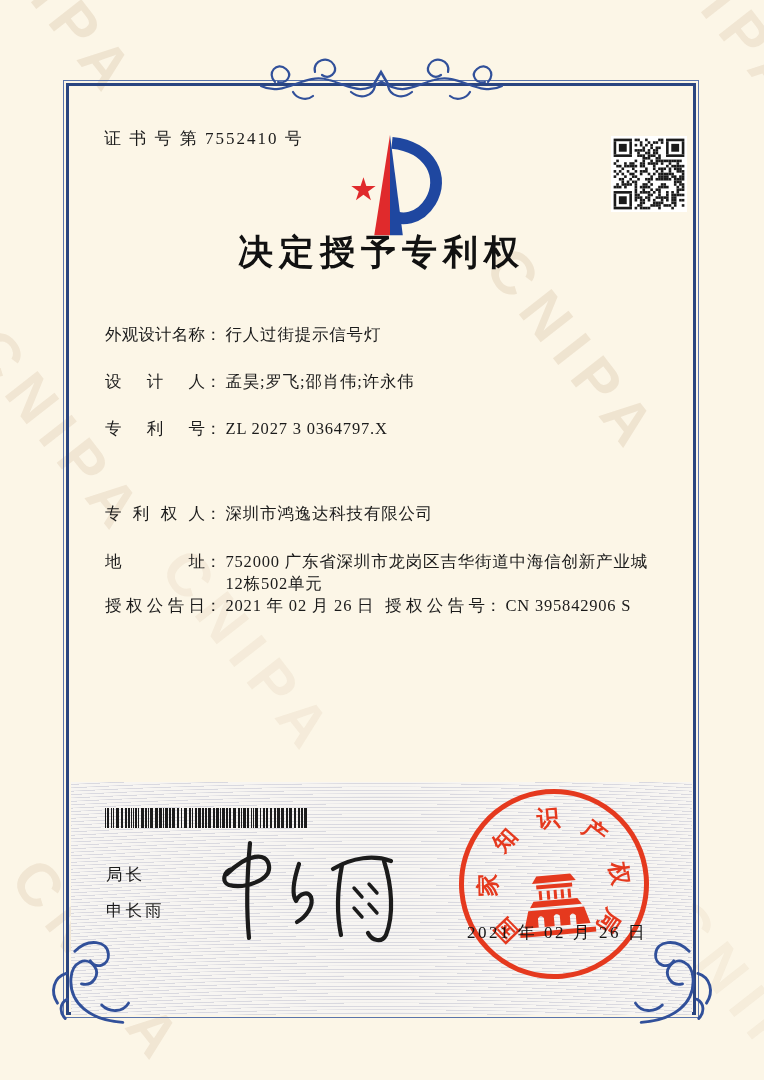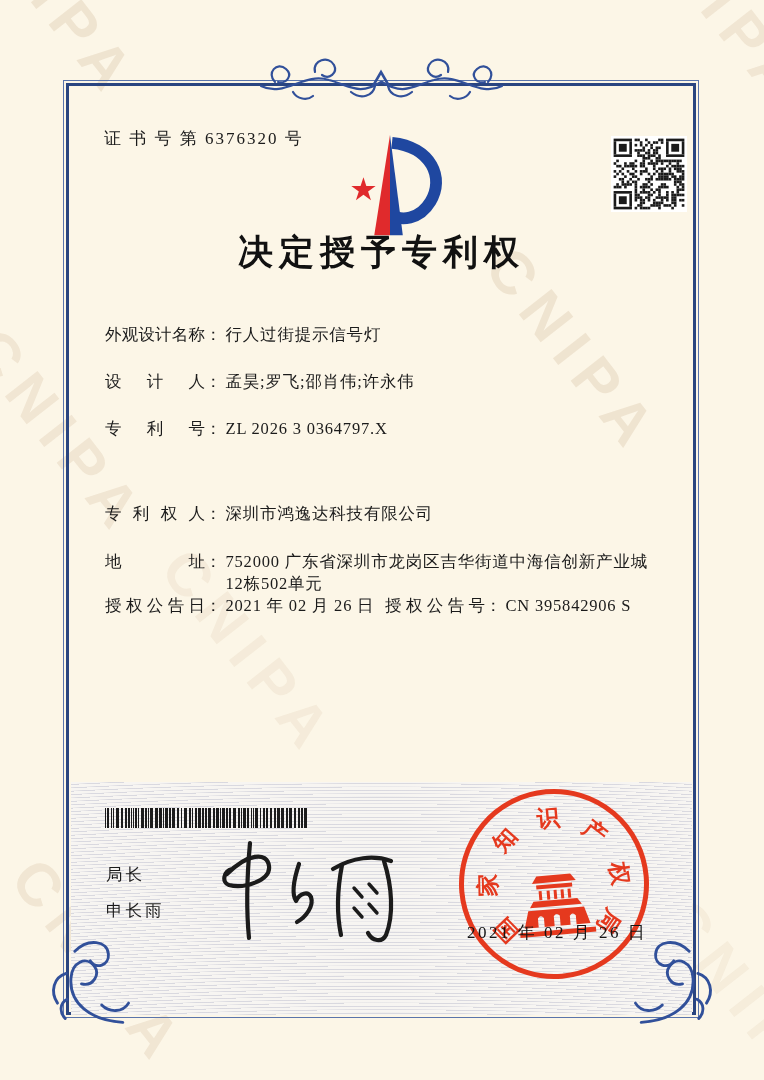--- a/index.html
+++ b/index.html
@@ -115,21 +115,21 @@
   <svg class="flourish" style="left:622px; top:934px;" width="96" height="96" viewBox="0 0 100 100">
     <g fill="none" stroke="#31509a" stroke-width="3" stroke-linecap="round" transform="translate(100,0) scale(-1,1)">
       <path d="M80,92 C46,90 24,72 26,46 C27,29 42,23 50,33 C57,42 49,55 37,52"></path>
       <path d="M30,18 C44,4 64,7 65,21 C66,33 52,37 46,28"></path>
       <path d="M12,72 C4,60 8,45 21,41"></path>
       <path d="M58,74 c8,8 22,8 28,-2"></path>
       <path d="M20,88 c-6,-6 -6,-16 2,-20"></path>
     </g>
   </svg>
 
-  <div class="cert-no">证 书 号 第 6376320 号</div>
+  <div class="cert-no">证 书 号 第 7552410 号</div>
 
   <svg class="logo" width="118" height="114" viewBox="0 0 120 112">
     <path d="M62,10 C102,14 116,46 101,70 C91,87 70,92 60,81" fill="none" stroke="#1f47a0" stroke-width="12"></path>
     <polygon points="60,2 44,104 60,104" fill="#e02a2c"></polygon>
     <polygon points="60,2 60,104 73,104" fill="#1f47a0"></polygon>
     <g fill="#e02a2c" id="logo-stars">
       <polygon id="star" points="0,-1 0.225,-0.309 0.951,-0.309 0.363,0.118 0.588,0.809 0,0.382 -0.588,0.809 -0.363,0.118 -0.951,-0.309 -0.225,-0.309" transform="translate(33,58) scale(13)"></polygon>
       <use href="#star" transform="translate(10,64) scale(6) rotate(-15)"></use>
       <use href="#star" transform="translate(13,45) scale(6.5) rotate(10)"></use>
       <use href="#star" transform="translate(23,30) scale(7) rotate(-12)"></use>
@@ -425,21 +425,21 @@
 
   <div class="doc-title">决定授予专利权</div>
 
   <div class="frow" style="top:324px;">
     <span class="flabel">外观设计名称</span><span class="fcolon">：</span><span class="fvalue">行人过街提示信号灯</span>
   </div>
   <div class="frow" style="top:371px;">
     <span class="flabel">设计人</span><span class="fcolon">：</span><span class="fvalue">孟昊;罗飞;邵肖伟;许永伟</span>
   </div>
   <div class="frow" style="top:418px;">
-    <span class="flabel">专利号</span><span class="fcolon">：</span><span class="fvalue">ZL 2026 3 0364797.X</span>
+    <span class="flabel">专利号</span><span class="fcolon">：</span><span class="fvalue">ZL 2027 3 0364797.X</span>
   </div>
   <div class="frow" style="top:503px;">
     <span class="flabel">专利权人</span><span class="fcolon">：</span><span class="fvalue">深圳市鸿逸达科技有限公司</span>
   </div>
   <div class="frow" style="top:551px;">
     <span class="flabel">地址</span><span class="fcolon">：</span><span class="fvalue">752000 广东省深圳市龙岗区吉华街道中海信创新产业城12栋502单元</span>
   </div>
   <div class="frow" style="top:595px;">
     <span class="flabel">授权公告日</span><span class="fcolon">：</span><span class="fvalue">2021 年 02 月 26 日</span>
   </div>

